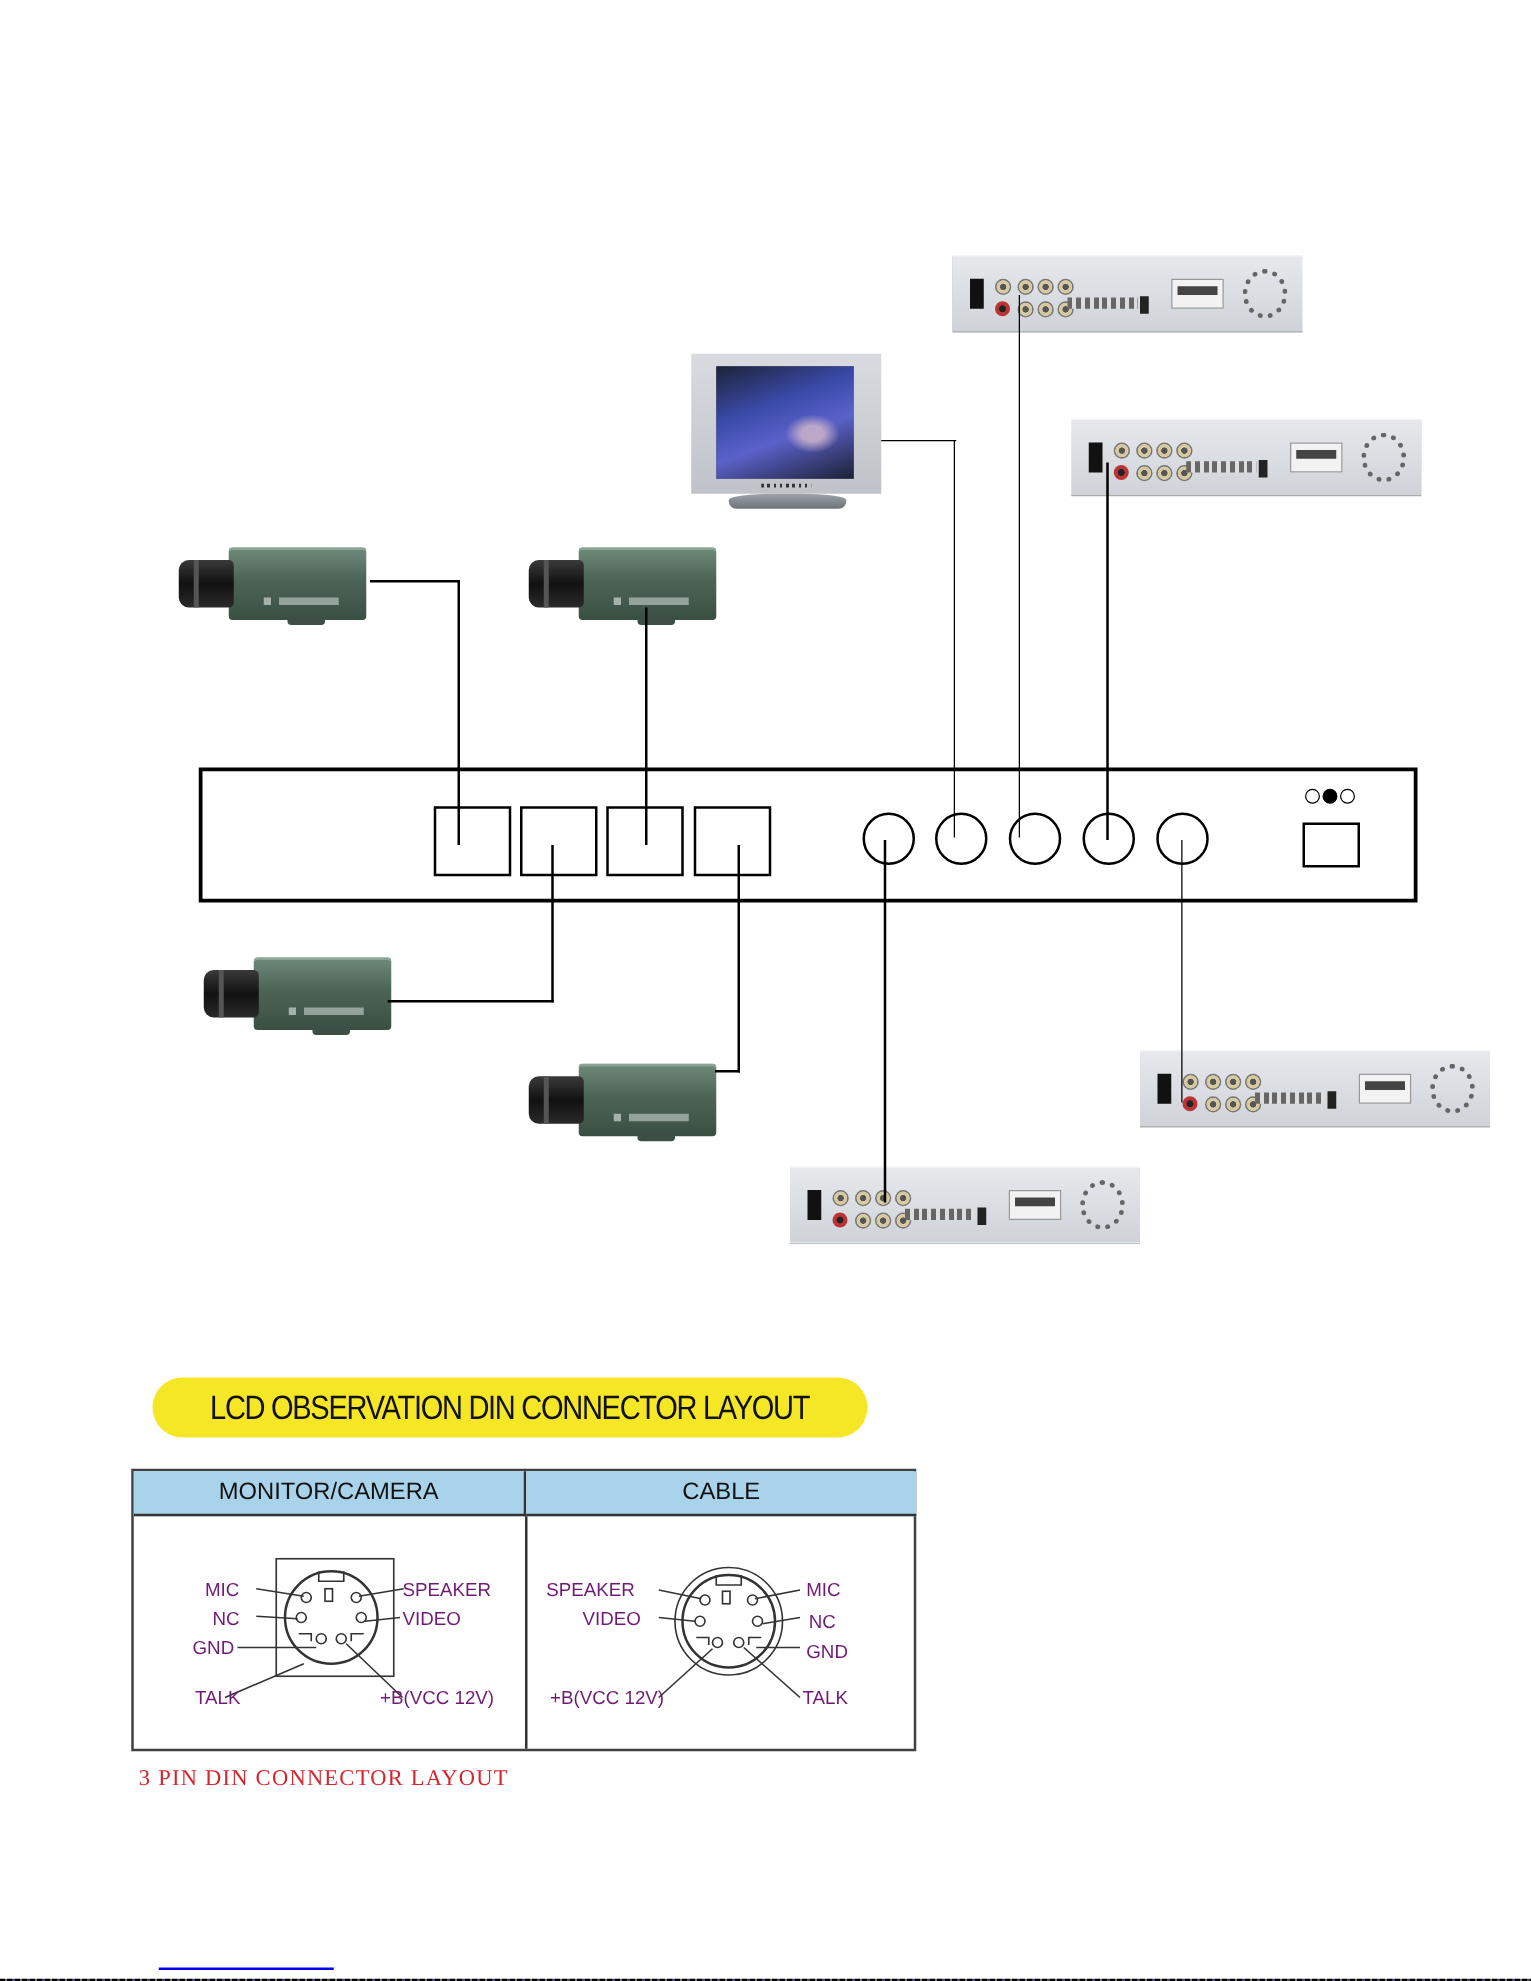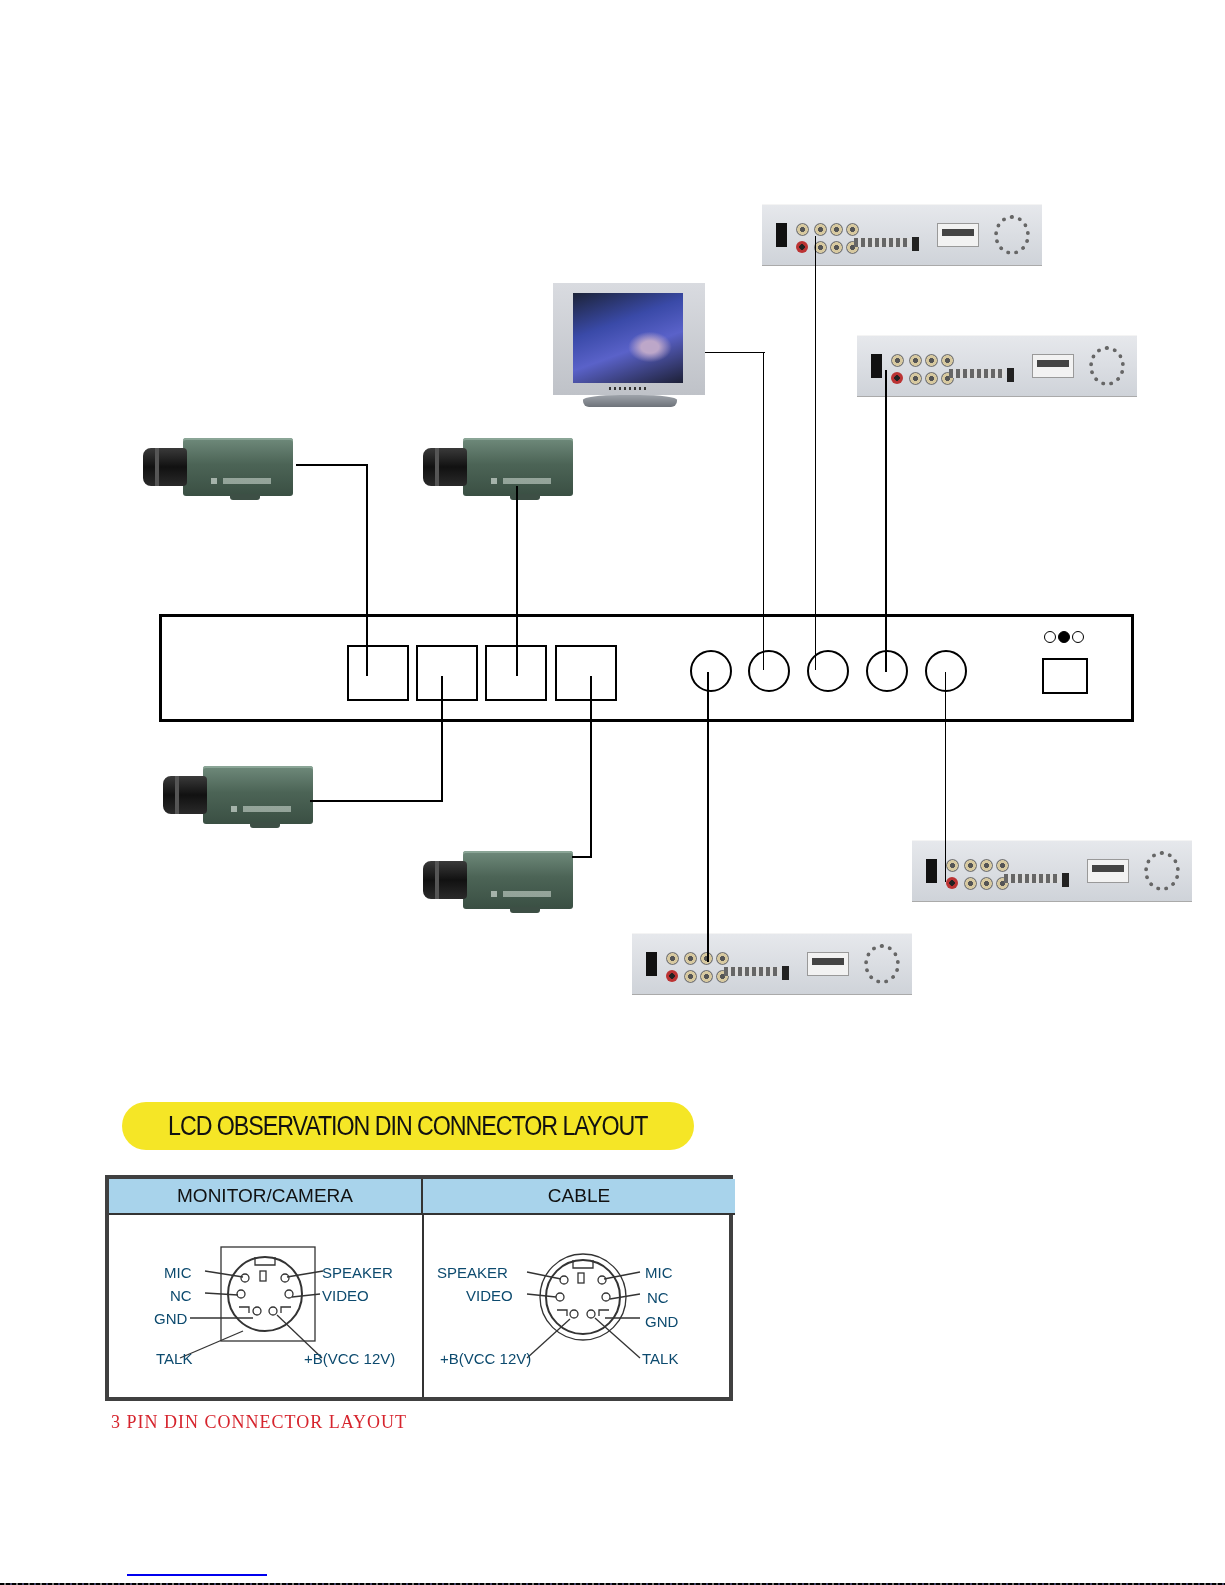--- a/index.html
+++ b/index.html
@@ -43,27 +43,27 @@
   .port-sq { position: absolute; width: 62px; height: 56px; border: 2px solid #000; box-sizing: border-box; top: 645px; }
   .port-rd { position: absolute; width: 42px; height: 42px; border: 2px solid #000; border-radius: 50%; box-sizing: border-box; top: 650px; }
   .pwr-box { position: absolute; left: 1042px; top: 658px; width: 46px; height: 36px; border: 2px solid #000; box-sizing: border-box; }
   .led { position: absolute; top: 631px; width: 12px; height: 12px; border-radius: 50%; border: 1px solid #000; box-sizing: border-box; }
   .led.on { background: #000; }
   
   .banner { position: absolute; left: 122px; top: 1102px; width: 572px; height: 48px; background: #f5e626; border-radius: 24px;
     display: flex; align-items: center; justify-content: center; font-size: 27px; color: #111; letter-spacing: -1.2px; transform-origin: center; }
   .banner span { display: inline-block; transform: scaleX(0.86); }
   
-  .pin-table { position: absolute; left: 105px; top: 1175px; width: 628px; height: 226px; border: 4px solid #404040; box-sizing: border-box; }
+  .pin-table { position: absolute; left: 105px; top: 1175px; width: 628px; height: 226px; border: 2px solid #404040; box-sizing: border-box; }
   .pin-table .hdr { position: absolute; top: 0; height: 36px; background: #a8d3eb; border-bottom: 2px solid #333; box-sizing: border-box;
     display: flex; align-items: center; justify-content: center; font-size: 19px; color: #111; }
   .pin-table .hdr.left { left: 0; width: 314px; border-right: 2px solid #333; }
   .pin-table .hdr.right { left: 314px; width: 312px; text-align: right; }
   .pin-table .vdiv { position: absolute; left: 313px; top: 36px; width: 2px; bottom: 0; background: #333; }
-  .plabel { position: absolute; font-size: 15px; color: #0c4a6e; white-space: nowrap; }
+  .plabel { position: absolute; font-size: 15px; color: #701a75; white-space: nowrap; }
   .caption { position: absolute; left: 111px; top: 1412px; font-family: "Liberation Serif", serif; font-size: 18px; color: #d6242d; letter-spacing: 1px; }
   .footer-link { position: absolute; left: 127px; top: 1574px; width: 140px; height: 2px; background: #0000ee; }
   .footer-rule { position: absolute; left: 0; top: 1583px; width: 1225px; height: 2px;
     background: repeating-linear-gradient(90deg, #000 0 4px, #777 4px 6px, #000 6px 10px, #446 10px 12px); }
 </style>
 </head>
 <body>
 
 <div>
 

